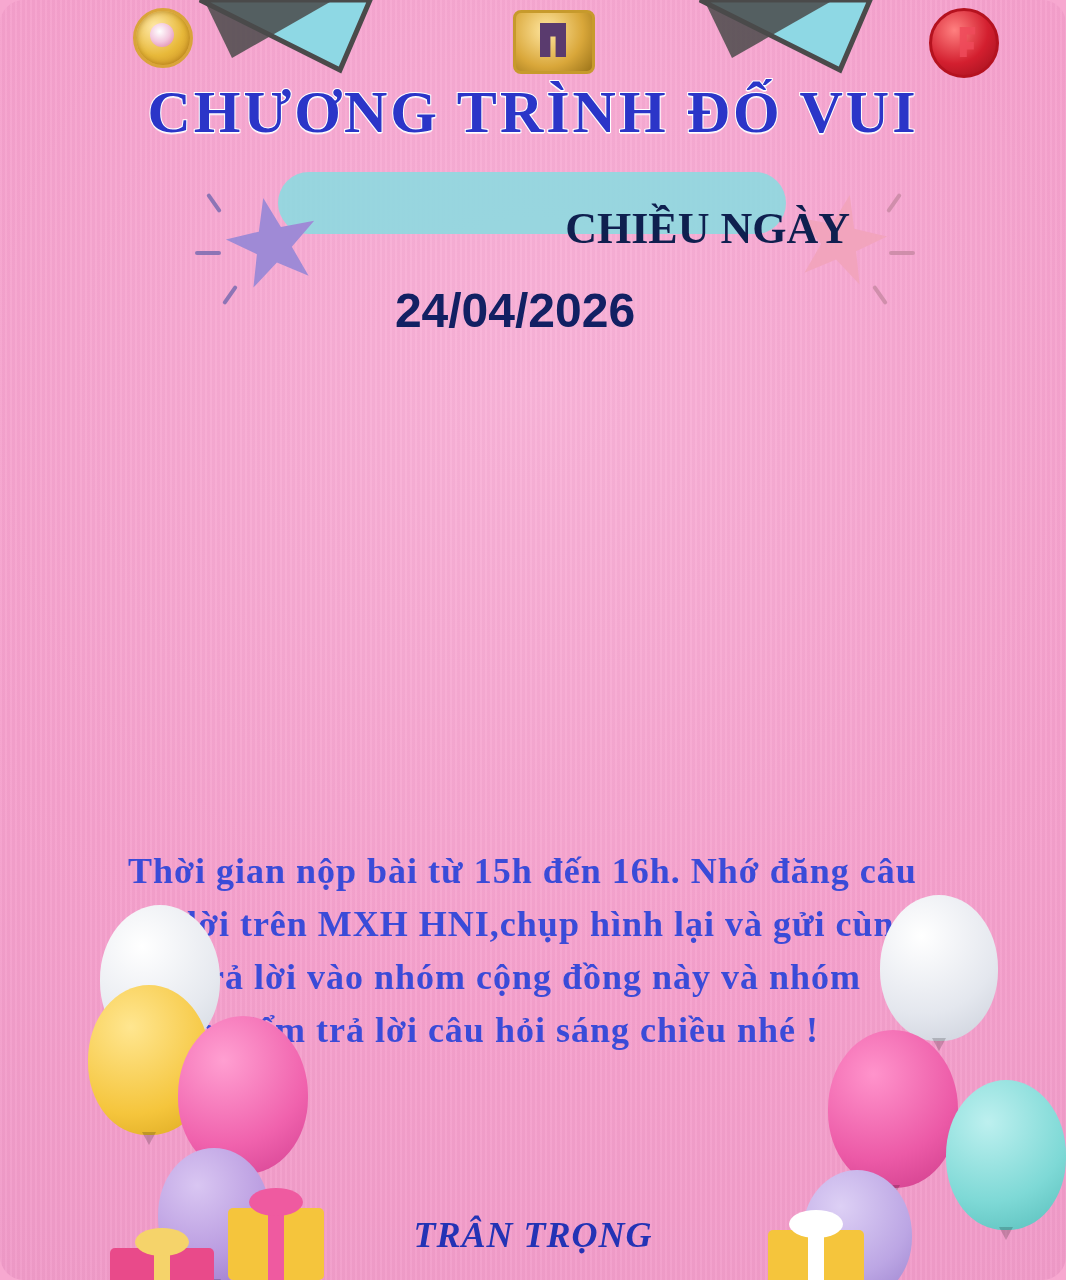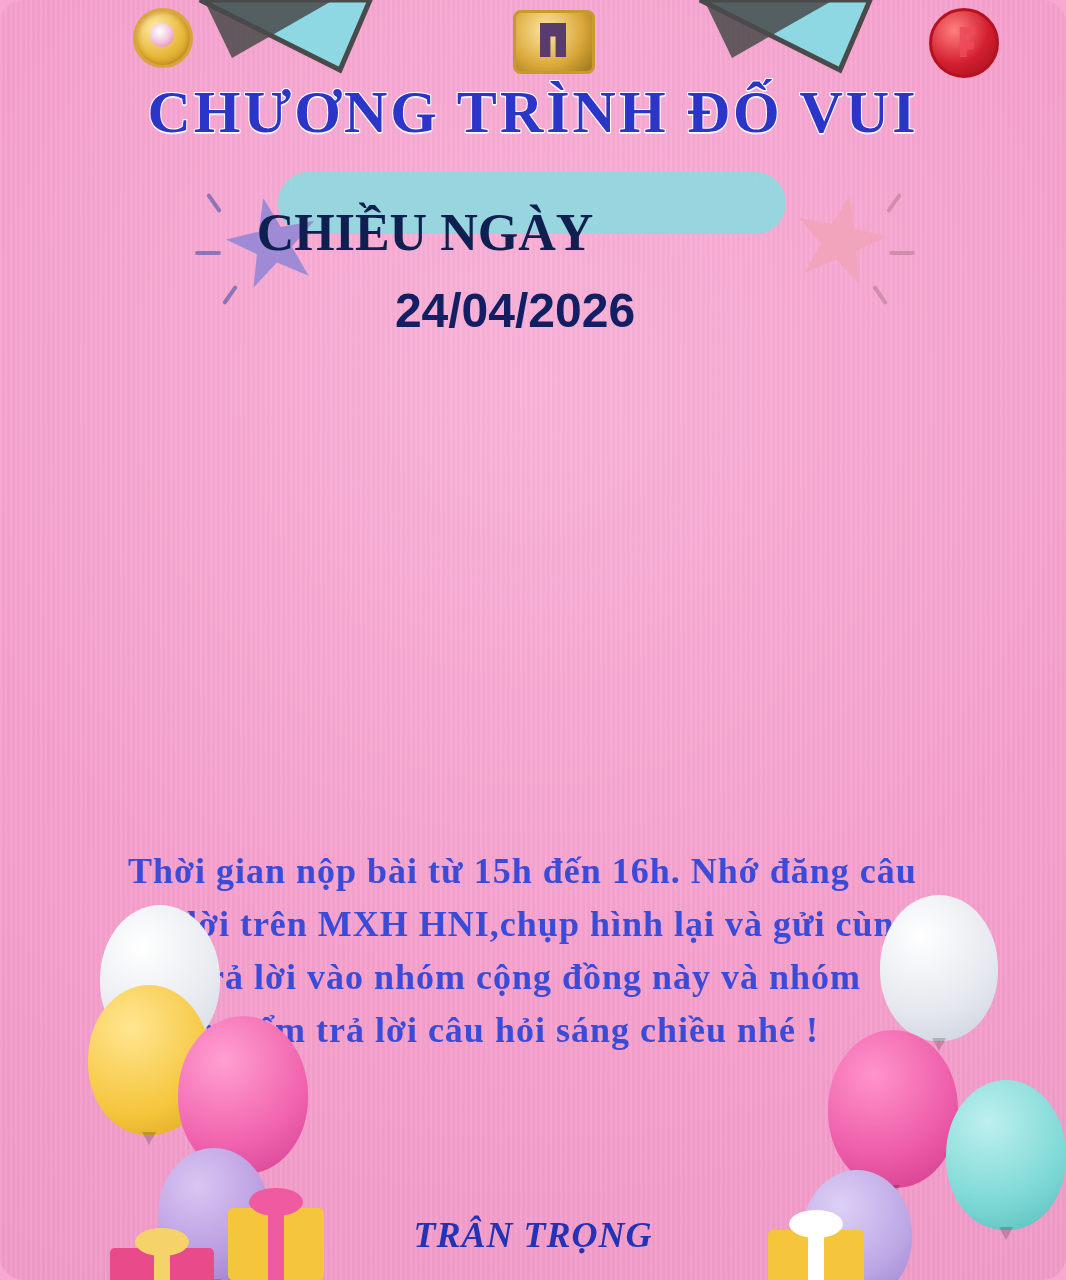--- a/index.html
+++ b/index.html
@@ -137,24 +137,24 @@
     color: #2b35c8;
     -webkit-text-stroke: 2px #ffffff;
     paint-order: stroke fill;
     text-shadow: 0 2px 0 rgba(255,255,255,.7);
   }
   .subtitle {
     position: absolute;
     top: 203px;
     left: 0;
     width: 850px;
-    text-align: center;
+    text-align: right;
     font-family: "Liberation Serif", serif;
     font-weight: bold;
-    font-size: 52px;
+    font-size: 44px;
     color: #0f1f4f;
   }
   .date {
     position: absolute;
     top: 283px;
     left: 0;
     width: 1030px;
     text-align: center;
     font-family: "Liberation Sans", sans-serif;
     font-weight: bold;

